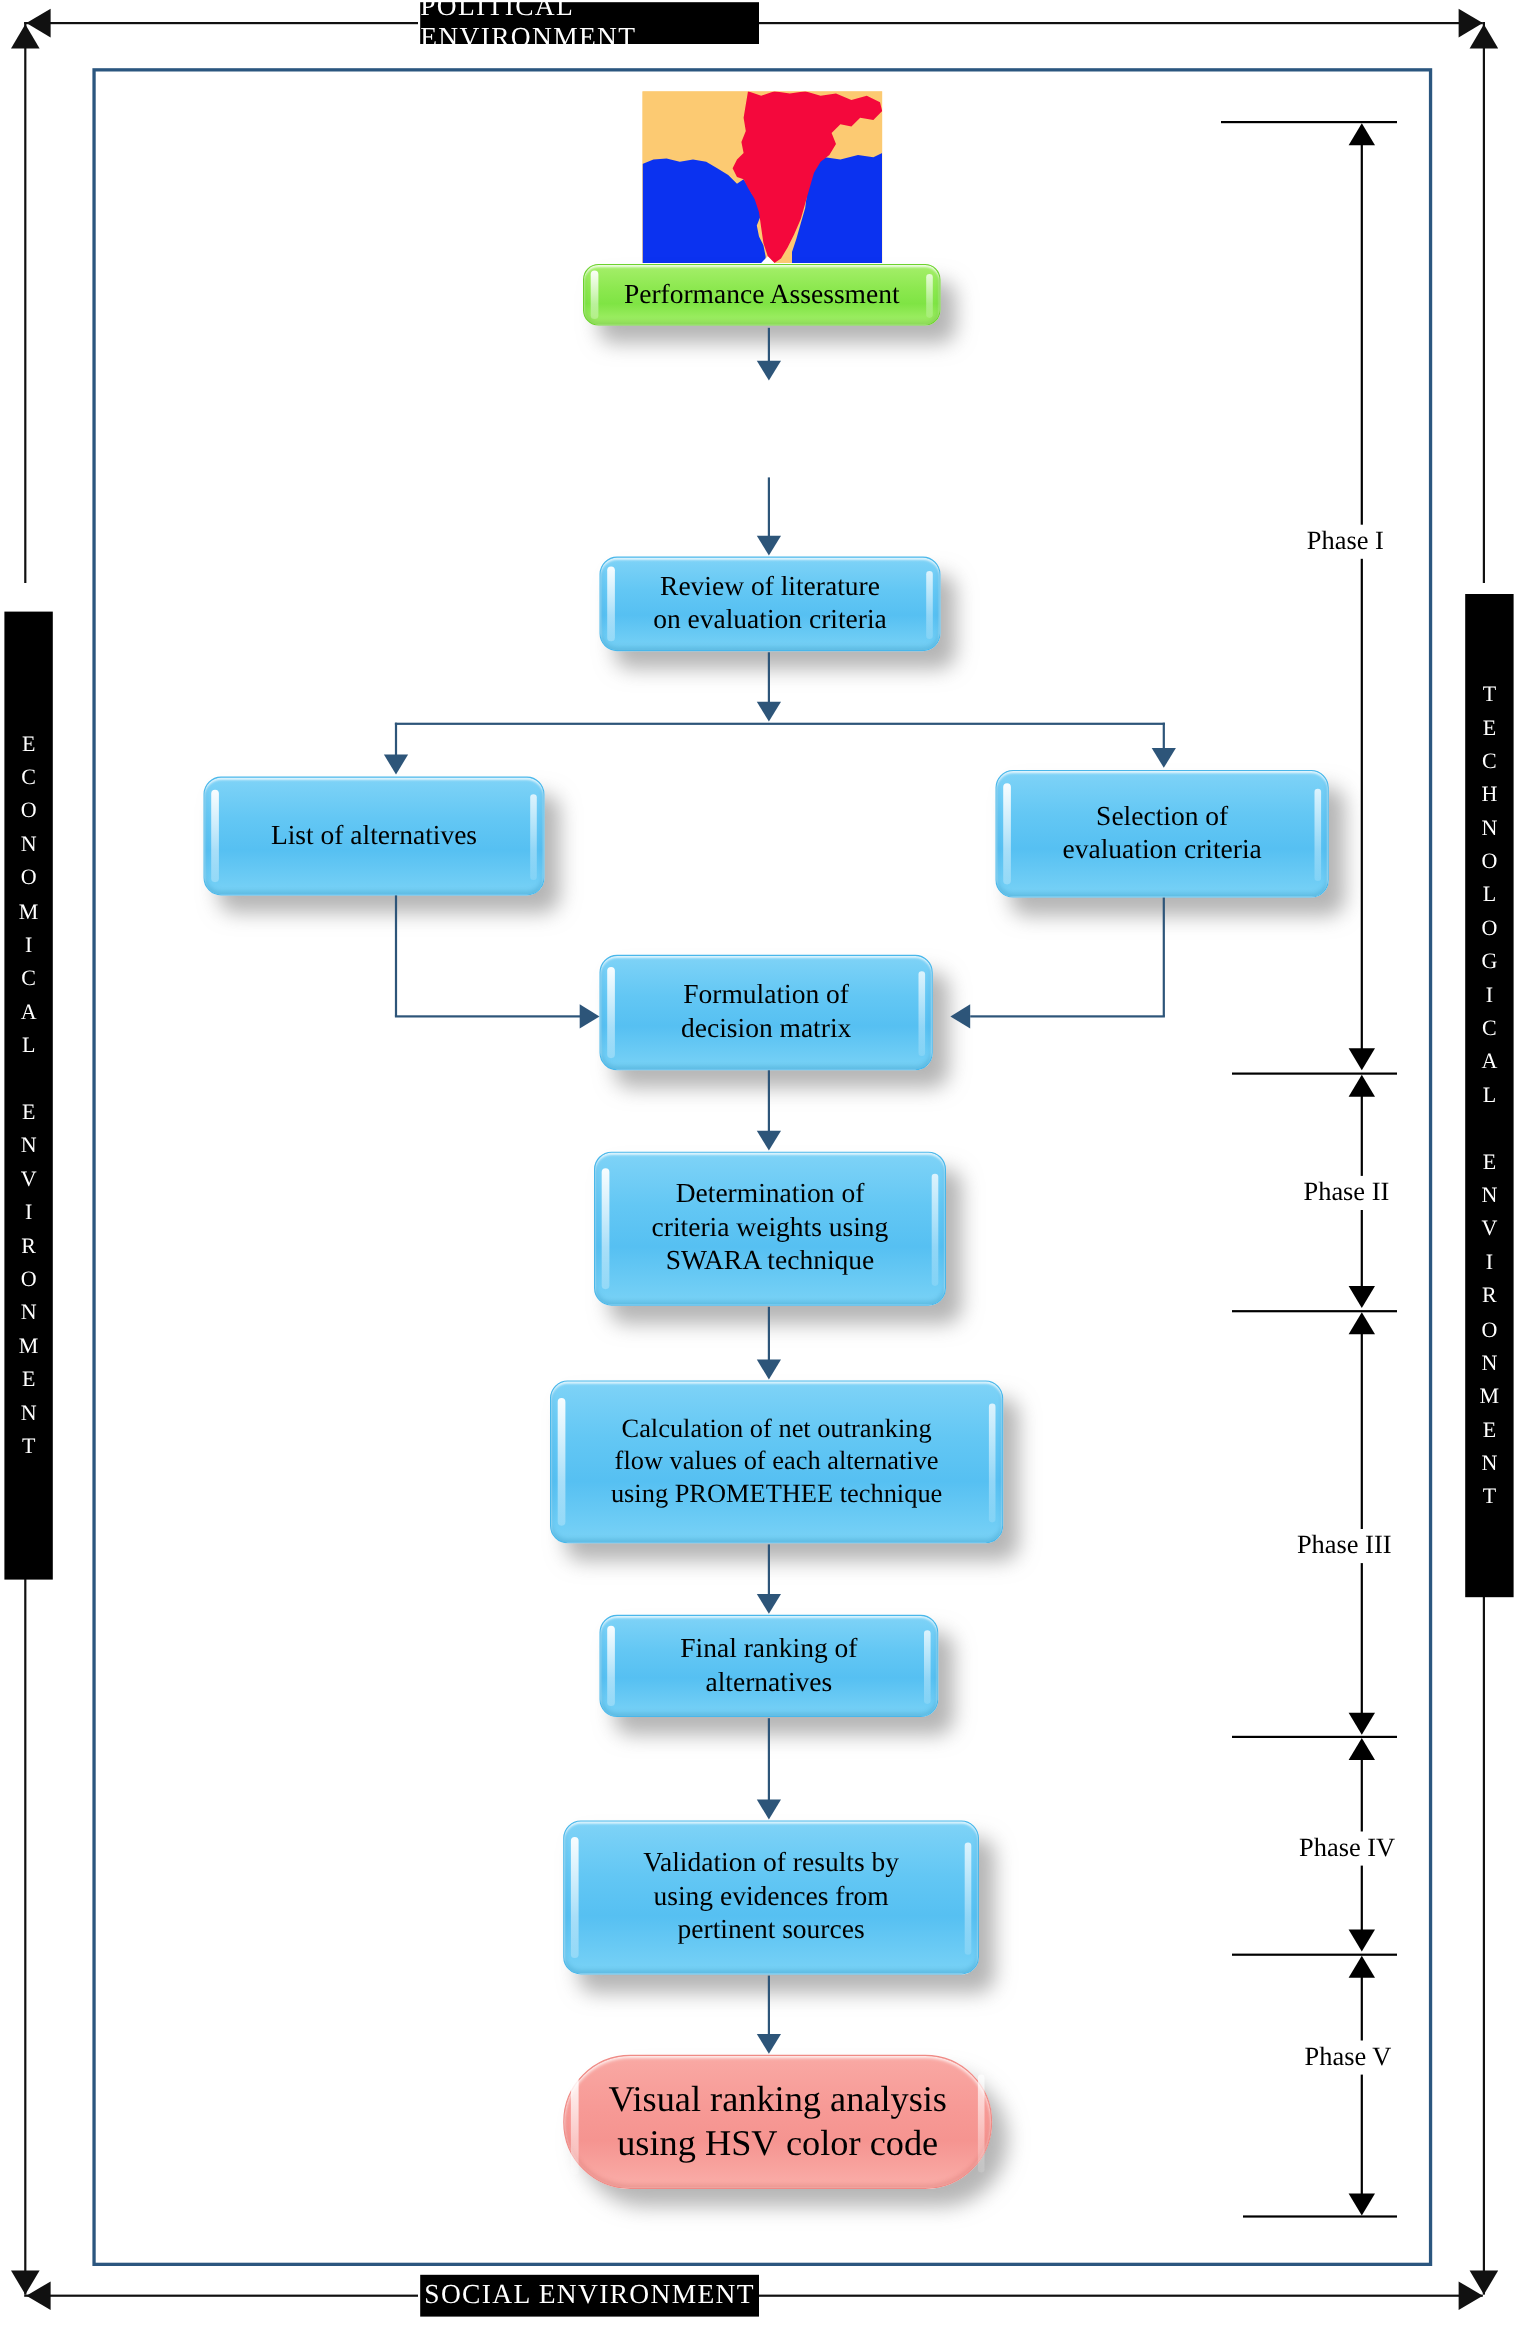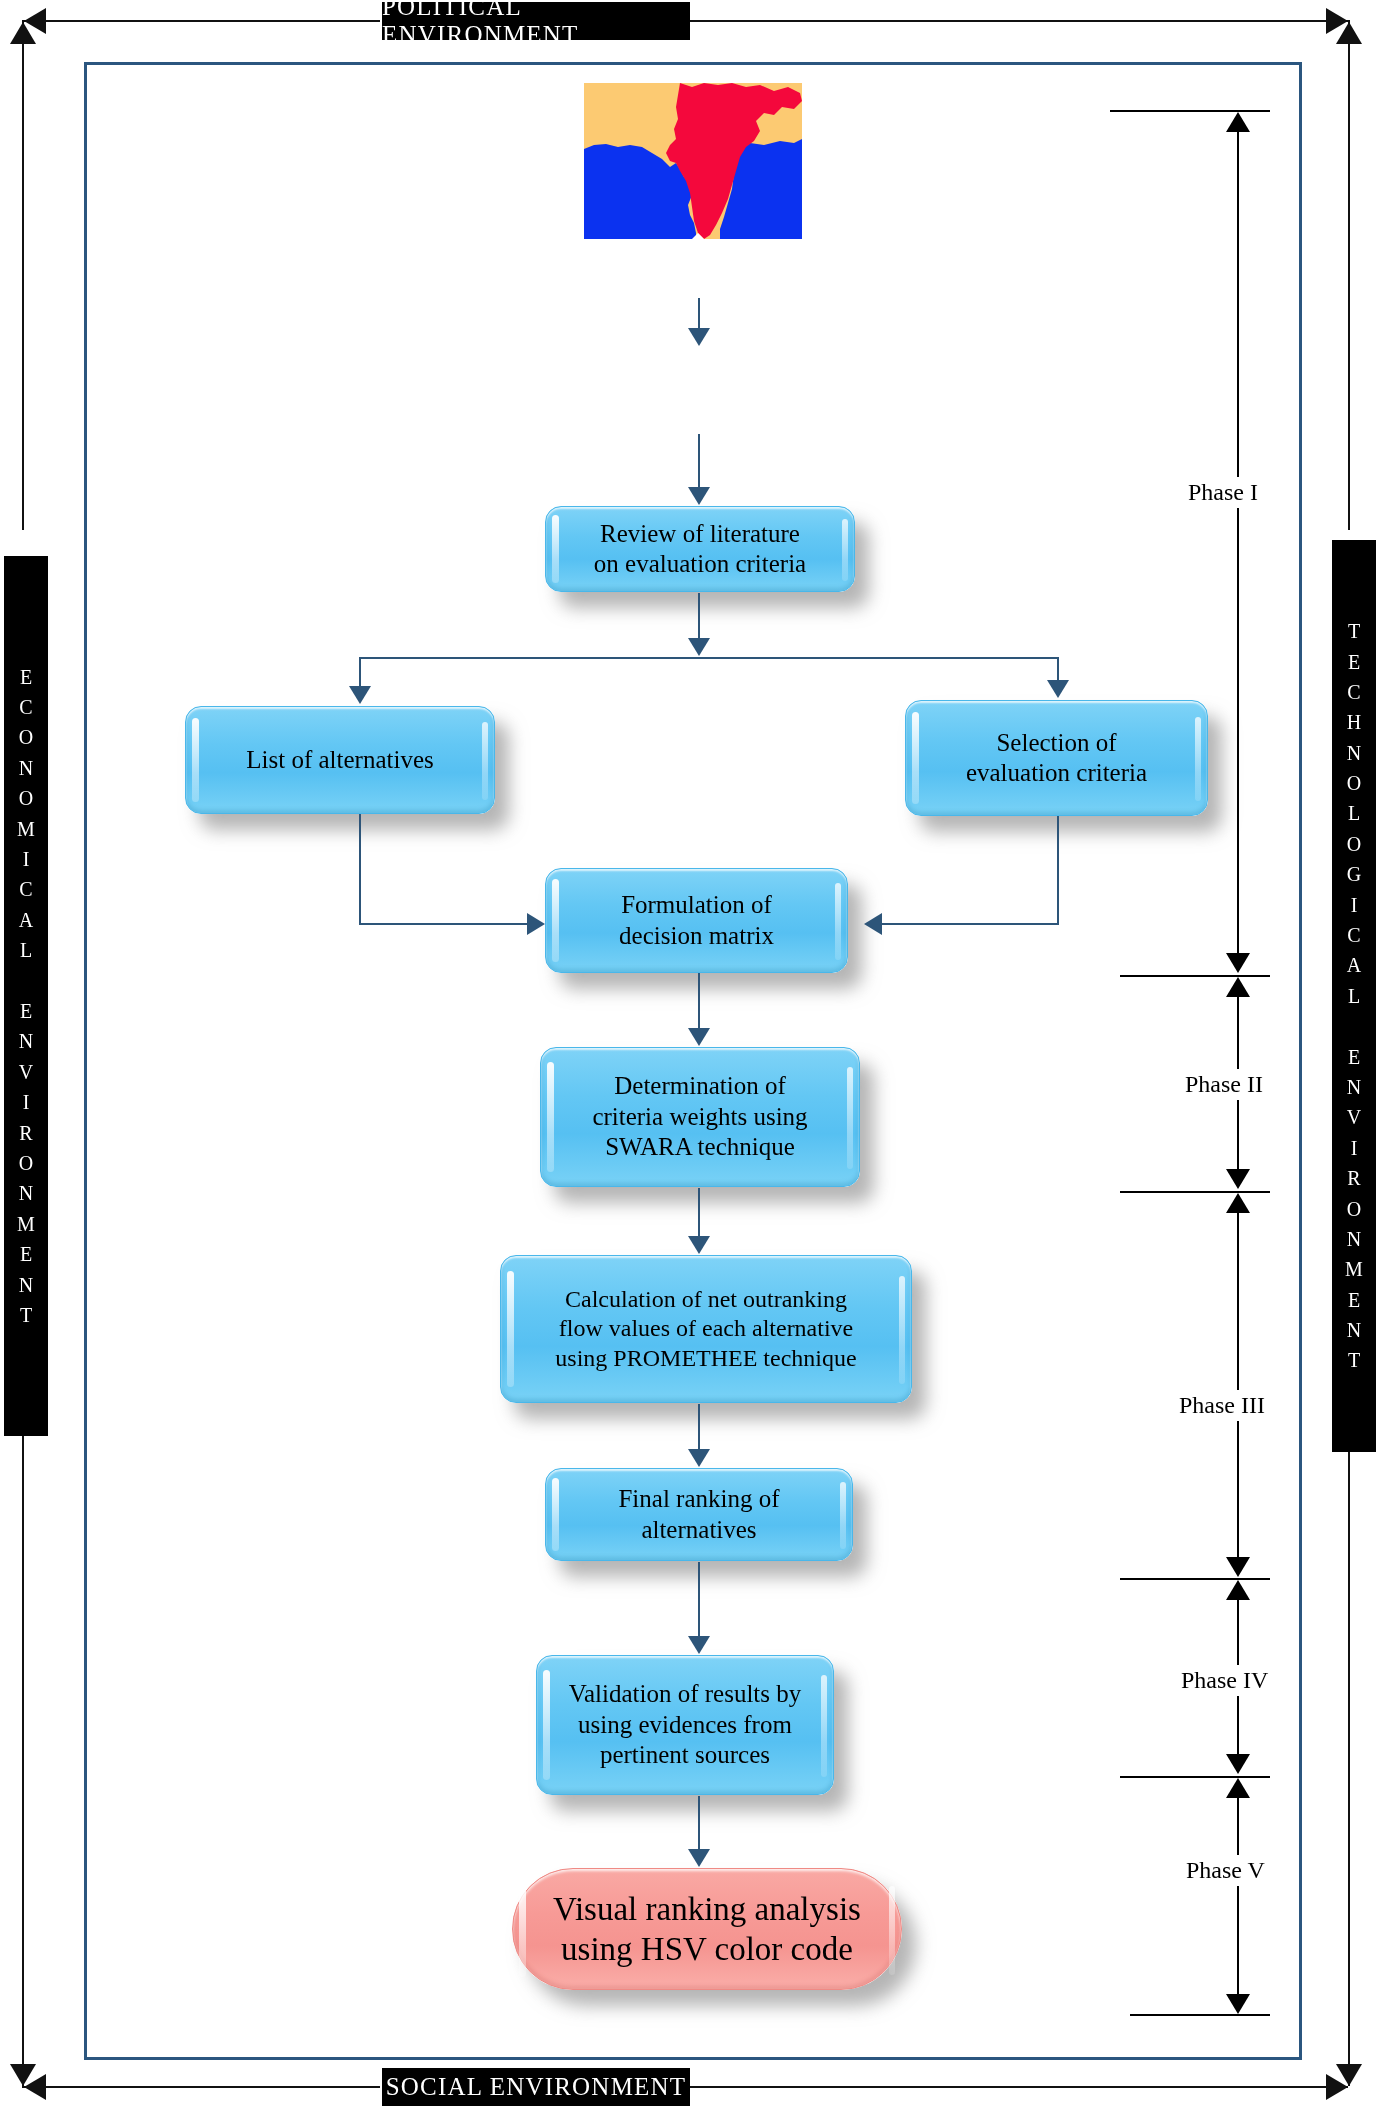--- a/index.html
+++ b/index.html
@@ -186,20 +186,23 @@
            L136,146 L140,134 L144,120 L148,106 L150,90 Z"></path>
       <path fill="#f4083c" d="M96,0 L108,4 L120,0 L134,2 L148,0 L162,4 L176,2 L190,8 L204,4 L216,10 L218,18
            L210,26 L198,24 L190,32 L180,30 L172,38 L176,48 L170,58 L162,64 L156,74
            L152,88 L148,102 L144,116 L138,130 L132,142 L126,152 L120,156 L114,150
            L110,138 L108,124 L106,110 L102,98 L96,88 L92,80 L86,78 L82,70 L86,62
            L92,56 L90,46 L94,36 L92,24 L94,12 Z"></path>
       <path fill="#ffffff" d="M114,150 L120,156 L108,156 Z"></path>
     </svg>
   </div>
 
+  <div class="node green" style="left:530px;top:240px;width:325px;height:56px;">
+    <span class="lbl">Performance Assessment</span>
+  </div>
 
 
   <div class="node blue" style="left:545px;top:506px;width:310px;height:86px;">
     <span class="lbl">
       <span>Review of literature</span><br>
       <span>on evaluation criteria</span>
     </span>
   </div>
 
   <div class="node blue" style="left:185px;top:706px;width:310px;height:108px;">
@@ -236,21 +239,21 @@
   </div>
 
   <div class="node blue" style="left:500px;top:1255px;width:412px;height:148px;font-size:24px;">
     <span class="lbl">
       <span>Calculation of net outranking</span><br>
       <span>flow values of each alternative</span><br>
       <span>using PROMETHEE technique</span>
     </span>
   </div>
 
-  <div class="node blue" style="left:536px;top:1655px;width:298px;height:140px;">
+  <div class="node blue" style="left:512px;top:1655px;width:378px;height:140px;">
     <span class="lbl">
       <span>Validation of results by</span><br>
       <span>using evidences from</span><br>
       <span>pertinent sources</span>
     </span>
   </div>
 
   <div class="node pink" style="left:512px;top:1868px;width:390px;height:122px;">
     <span class="lbl">
       <span>Visual ranking analysis</span><br>

